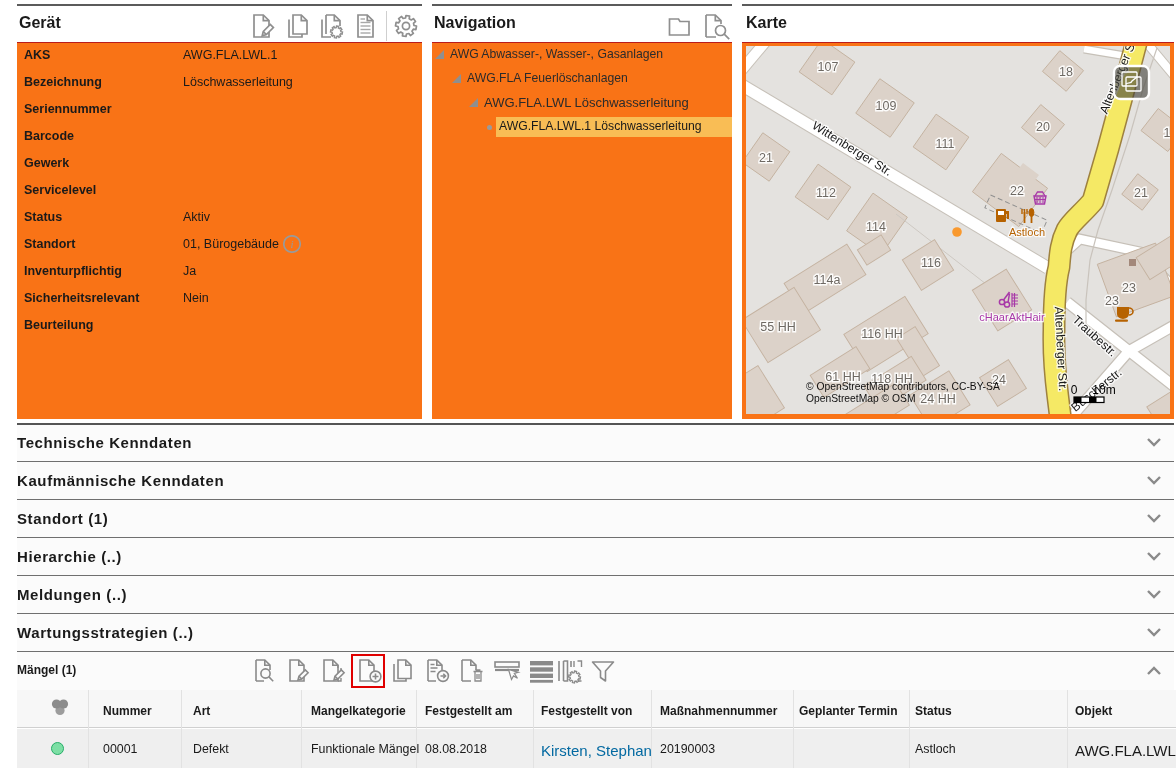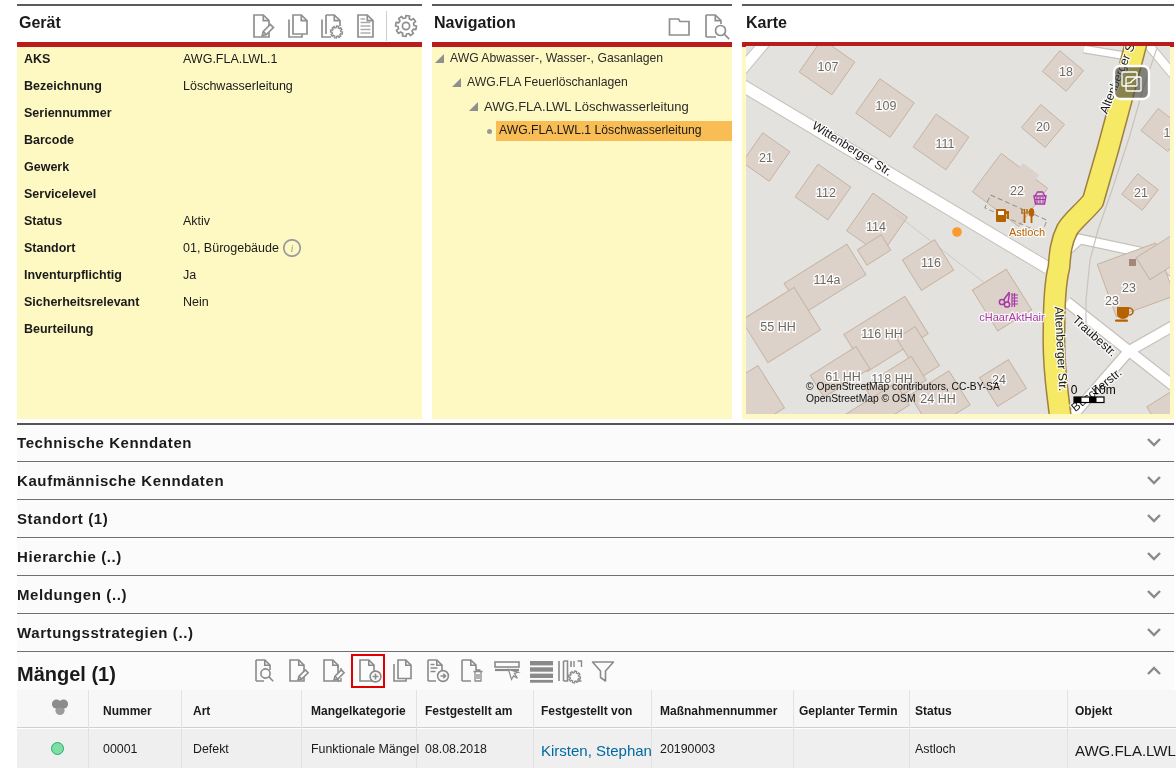--- a/index.html
+++ b/index.html
@@ -1,21 +1,21 @@
 <!DOCTYPE html>
 <html><head>
 <meta charset="utf-8">
 <style>
 * { margin:0; padding:0; box-sizing:border-box; }
 html,body { width:1176px; height:768px; background:#fff; font-family:"Liberation Sans", sans-serif; overflow:hidden; position:relative; }
 .panel { position:absolute; top:0; }
 .ptop { position:absolute; left:0; right:0; top:4px; height:2px; background:#5b5b5b; }
 .phead { position:absolute; left:0; right:0; top:6px; height:36px; background:#fff; }
 .ptitle { position:absolute; left:2px; top:14px; font-size:16px; font-weight:bold; color:#1a1a1a; }
-.pbody { position:absolute; left:0; right:0; top:42px; bottom:0; background:#fef9c3; border-top:5px solid #b91c1c; }
+.pbody { position:absolute; left:0; right:0; top:42px; bottom:0; background:#f97316; border-top:1px solid #b91c1c; }
 .lbl { position:absolute; font-size:12.5px; font-weight:bold; color:#1a1a1a; }
 .val { position:absolute; font-size:12.5px; color:#1a1a1a; }
 .acc-line { position:absolute; left:17px; right:2px; height:1px; background:#6f6f6f; }
 .acc-title { position:absolute; left:17px; font-size:15px; letter-spacing:0.6px; font-weight:bold; color:#1a1a1a; }
 .chev { position:absolute; }
 </style>
 </head>
 <body>
 
 <div class="panel" id="p-geraet" style="left:17px; width:405px; height:419px;">
@@ -284,21 +284,21 @@
   <div class="acc-line" style="top:114px;"></div>
   <div class="acc-line" style="top:152px;"></div>
   <div class="acc-line" style="top:190px;"></div>
   <div class="acc-line" style="top:228px;"></div>
   <div class="acc-title" style="top:11px;">Technische Kenndaten</div>
   <div class="acc-title" style="top:49px;">Kaufmännische Kenndaten</div>
   <div class="acc-title" style="top:87px;">Standort (1)</div>
   <div class="acc-title" style="top:125px;">Hierarchie (..)</div>
   <div class="acc-title" style="top:163px;">Meldungen (..)</div>
   <div class="acc-title" style="top:201px;">Wartungsstrategien (..)</div>
-  <div class="acc-title" style="top:240px; font-size:20px; letter-spacing:0;">Mängel (1)</div>
+  <div class="acc-title" style="top:240px; font-size:12px; letter-spacing:0;">Mängel (1)</div>
   <svg class="chev" style="left:1146px; top:14px;" width="16" height="11">
       <polyline points="2,2 8,8 14,2" fill="none" stroke="#8a8a8a" stroke-width="2.4"></polyline>
     </svg>
   <svg class="chev" style="left:1146px; top:52px;" width="16" height="11">
       <polyline points="2,2 8,8 14,2" fill="none" stroke="#8a8a8a" stroke-width="2.4"></polyline>
     </svg>
   <svg class="chev" style="left:1146px; top:90px;" width="16" height="11">
       <polyline points="2,2 8,8 14,2" fill="none" stroke="#8a8a8a" stroke-width="2.4"></polyline>
     </svg>
   <svg class="chev" style="left:1146px; top:128px;" width="16" height="11">

